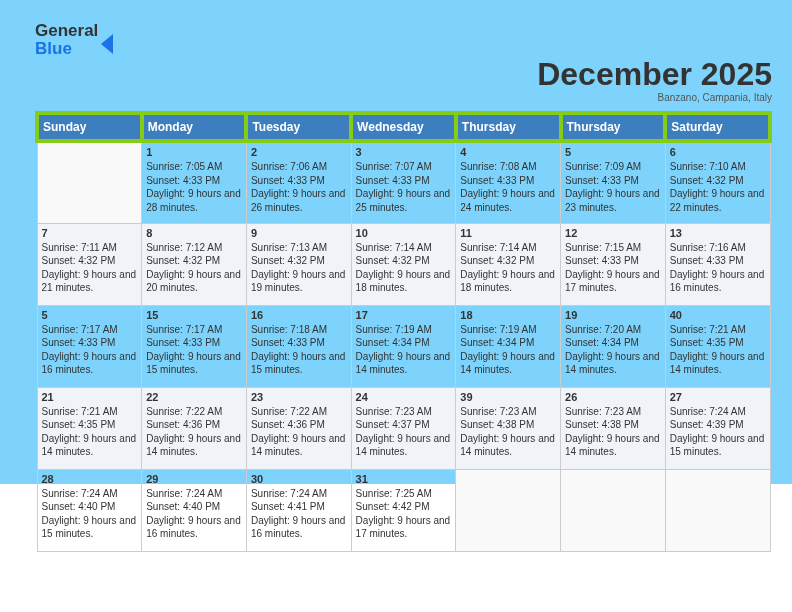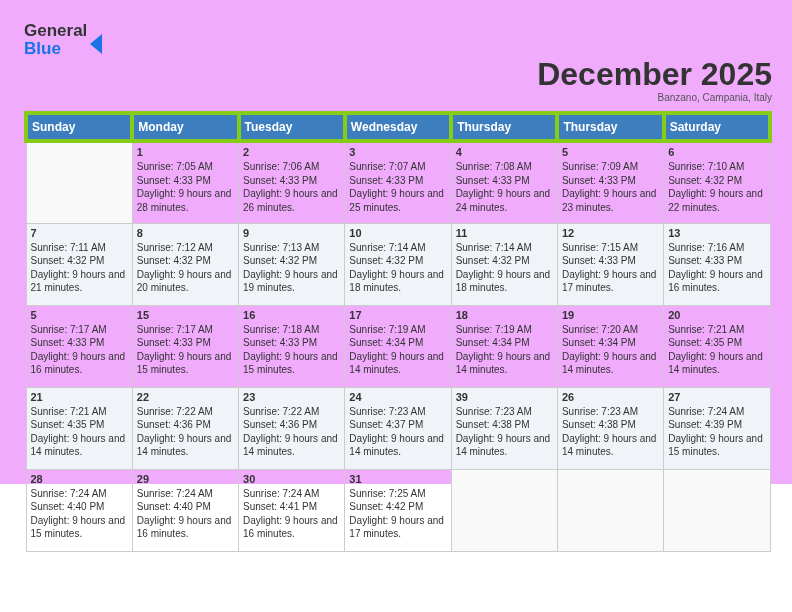--- a/index.html
+++ b/index.html
@@ -6,22 +6,22 @@
     body {
       font-family: Arial, sans-serif;
       background: #fff;
       width: 792px;
       height: 612px;
       overflow: hidden;
     }
     .page {
       width: 792px;
       height: 484px;
-      background: #f0abfc;
-      padding: 16px 20px 10px 24px;
+      background: #7dd3fc;
+      padding: 16px 20px 10px 35px;
     }
     .header {
       display: flex;
       justify-content: space-between;
       align-items: flex-start;
       margin-bottom: 8px;
     }
     .logo {
       display: flex;
       flex-direction: column;
@@ -187,21 +187,21 @@
           </td>
           <td>
             <div class="day-number">18</div>
             <div class="day-info">Sunrise: 7:19 AM<br>Sunset: 4:34 PM<br>Daylight: 9 hours and 14 minutes.</div>
           </td>
           <td>
             <div class="day-number">19</div>
             <div class="day-info">Sunrise: 7:20 AM<br>Sunset: 4:34 PM<br>Daylight: 9 hours and 14 minutes.</div>
           </td>
           <td>
-            <div class="day-number">20</div>
+            <div class="day-number">40</div>
             <div class="day-info">Sunrise: 7:21 AM<br>Sunset: 4:35 PM<br>Daylight: 9 hours and 14 minutes.</div>
           </td>
         </tr>
         <tr class="row-alt">
           <td>
             <div class="day-number">21</div>
             <div class="day-info">Sunrise: 7:21 AM<br>Sunset: 4:35 PM<br>Daylight: 9 hours and 14 minutes.</div>
           </td>
           <td>
             <div class="day-number">22</div>

